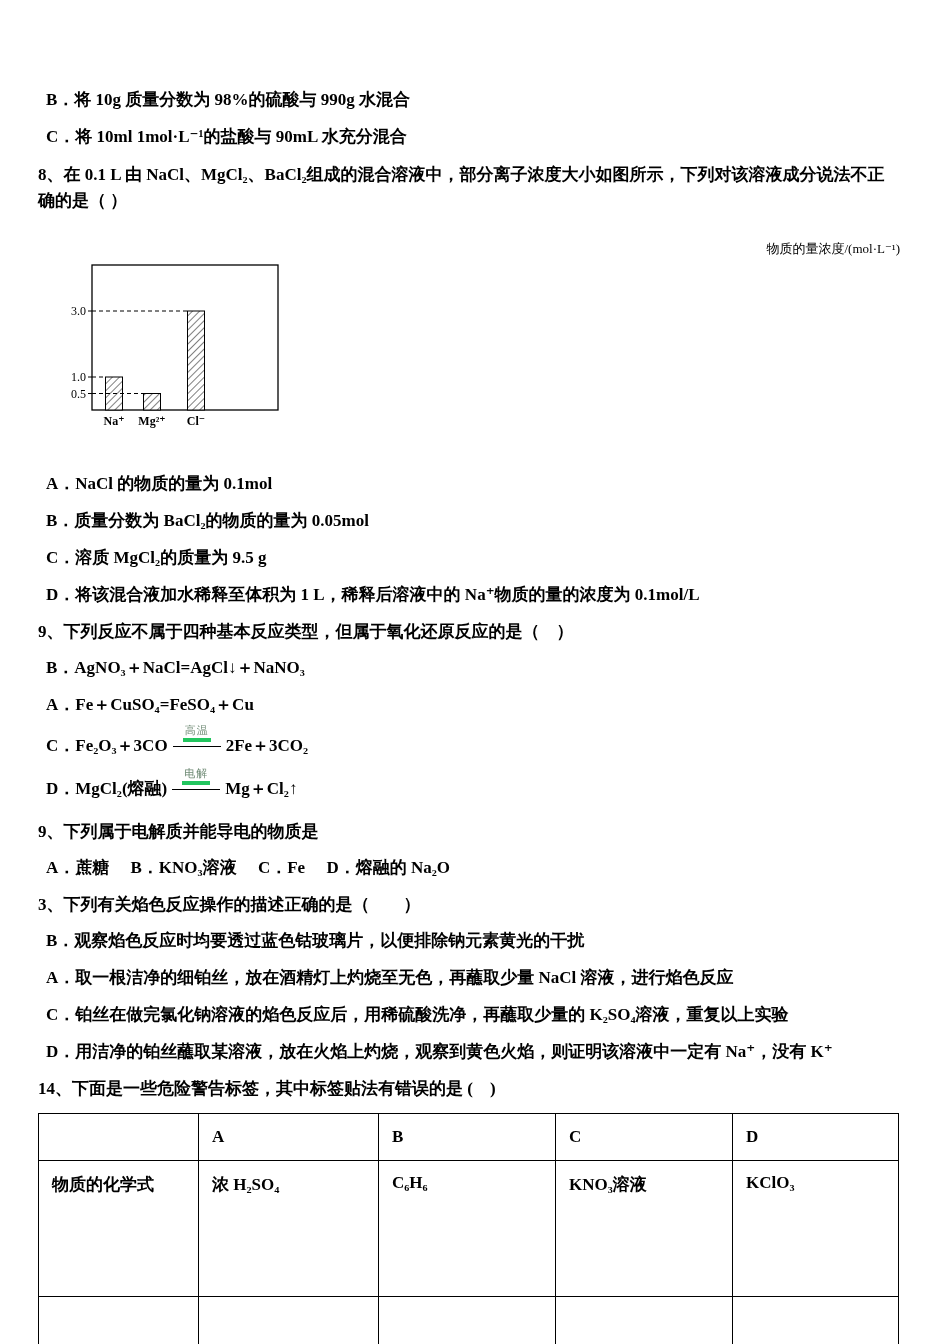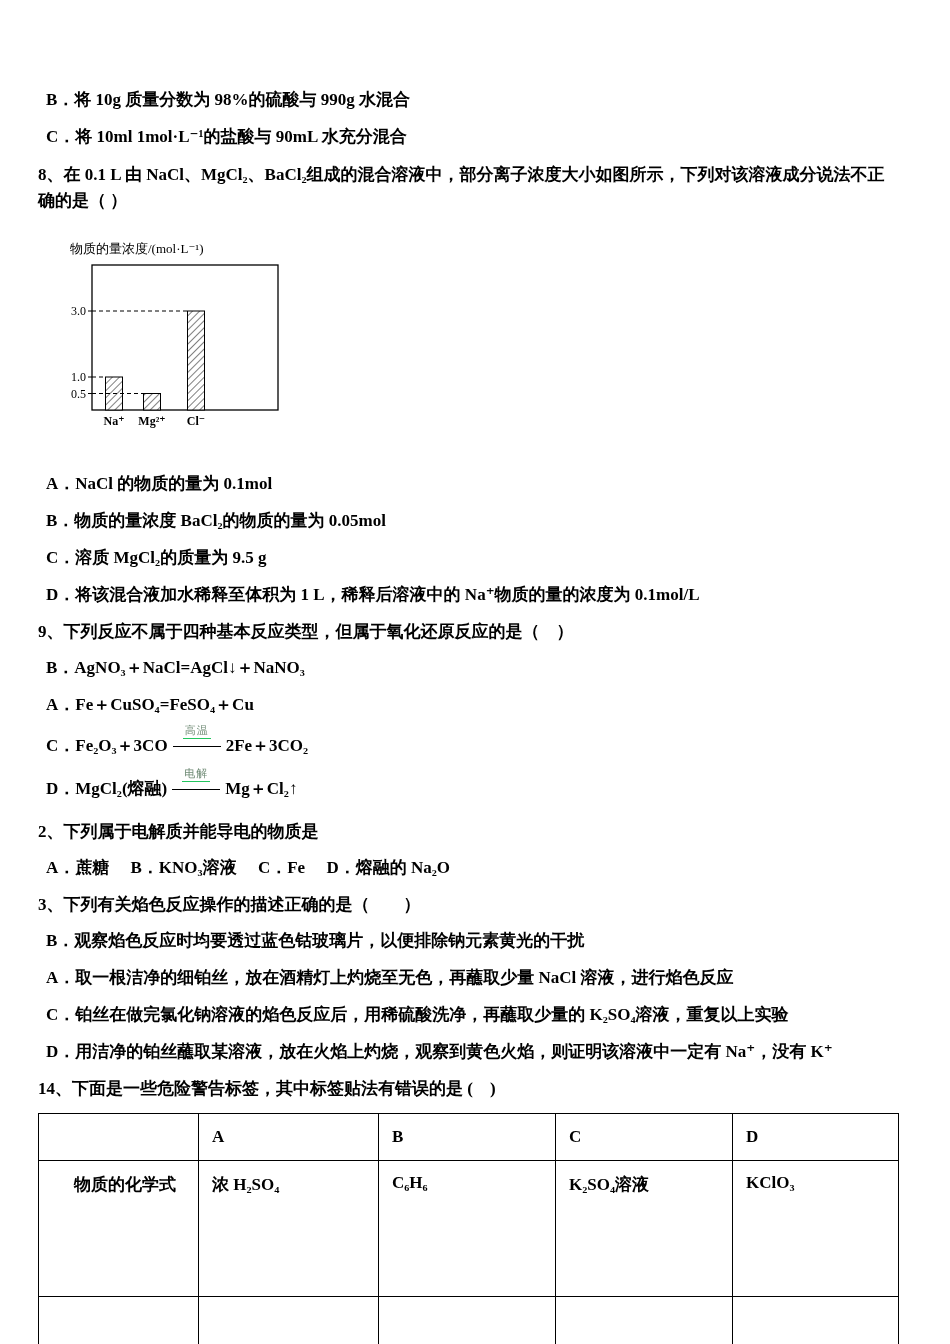--- a/index.html
+++ b/index.html
@@ -11,48 +11,48 @@
   }
   .page { padding: 88px 50px 0 38px; }
   .line {
     font-size: 17px; line-height: 23px; font-weight: bold;
     margin: 0 0 14px 0;
   }
   .stem { margin-bottom: 13px; }
   .wrapline { line-height: 26px; margin-bottom: 26px; }
   .opt { padding-left: 8px; }
   
-  .chart-block { margin: 18px 0 26px 14px; }
+  .chart-block { margin: 18px 0 26px 14px; text-align: right; }
   .chart-ylabel {
     font-size: 13px; font-weight: normal; margin: 0 0 2px 18px;
     font-family: "Liberation Serif", "DejaVu Serif", serif;
   }
   .chart-svg { display:block; }
   
   .eq-line { margin-top: 18px; margin-bottom: 20px; }
   .cond { display:inline-block; position:relative; width:54px; height:17px; margin:0 2px; vertical-align:baseline; }
   .cond::after { content:''; position:absolute; left:3px; right:3px; top:12px; border-top:1.6px solid #000; }
   .cond-text {
     position:absolute; left:50%; transform:translateX(-50%); top:-10px;
     font-size:11px; font-weight:normal; color:#6e8a74; white-space:nowrap;
-    letter-spacing:1px; border-bottom:1px solid #22c55e; padding:0 2px; line-height:1.25;
+    letter-spacing:1px; border-bottom:4px solid #22c55e; padding:0 2px; line-height:1.25;
   }
   
   .q12-table {
     border-collapse: collapse; table-layout: fixed;
     width: 860px; margin-top: 9px;
   }
   .q12-table td {
     border: 1.5px solid #000; font-size: 17px; font-weight: bold;
     padding: 0 0 0 13px; vertical-align: middle;
   }
   .q12-table tr.hdr td { height: 47px; }
   .q12-table tr.frm td { height: 136px; vertical-align: top; padding-top: 12px; }
   .q12-table tr.cut td { height: 120px; }
-  .c0 { width:160px;text-align:center; } .c1 { width:180px; } .c2 { width:177px; } .c3 { width:177px; } .c4 { width:166px; }
+  .c0 { width:160px; } .c1 { width:180px; } .c2 { width:177px; } .c3 { width:177px; } .c4 { width:166px; }
 </style>
 </head>
 <body>
 
 <div class="page">
 
   <div class="line opt">B．将 10g 质量分数为 98%的硫酸与 990g 水混合</div>
   <div class="line opt">C．将 10ml  1mol·L⁻¹的盐酸与 90mL 水充分混合</div>
 
   <div class="line stem wrapline">8、在 0.1 L 由 NaCl、MgCl₂、BaCl₂组成的混合溶液中，部分离子浓度大小如图所示，下列对该溶液成分说法不正确的是（ ）</div>
@@ -79,35 +79,35 @@
         <line x1="40" y1="133.5" x2="91.5" y2="133.5" stroke="#000" stroke-width="1" stroke-dasharray="4 3"></line>
         <rect x="91.5" y="133.5" width="17" height="16.5" fill="url(#hatch)" stroke="#000" stroke-width="1"></rect>
         <text x="100" y="165" text-anchor="middle" font-size="12" font-weight="bold" font-family="&quot;Liberation Serif&quot;,&quot;DejaVu Serif&quot;,serif">Mg²⁺</text>
         <line x1="40" y1="51" x2="135.5" y2="51" stroke="#000" stroke-width="1" stroke-dasharray="4 3"></line>
         <rect x="135.5" y="51" width="17" height="99" fill="url(#hatch)" stroke="#000" stroke-width="1"></rect>
         <text x="144" y="165" text-anchor="middle" font-size="12" font-weight="bold" font-family="&quot;Liberation Serif&quot;,&quot;DejaVu Serif&quot;,serif">Cl⁻</text>
       </svg>
   </div>
 
   <div class="line opt">A．NaCl 的物质的量为 0.1mol</div>
-  <div class="line opt">B．物质的量浓度 BaCl₂的物质的量为 0.05mol</div>
+  <div class="line opt">B．质量分数为 BaCl₂的物质的量为 0.05mol</div>
   <div class="line opt">C．溶质 MgCl₂的质量为 9.5 g</div>
   <div class="line opt">D．将该混合液加水稀释至体积为 1 L，稀释后溶液中的 Na⁺物质的量的浓度为 0.1mol/L</div>
 
   <div class="line stem">9、下列反应不属于四种基本反应类型，但属于氧化还原反应的是（　）</div>
   <div class="line opt">B．AgNO₃＋NaCl=AgCl↓＋NaNO₃</div>
   <div class="line opt">A．Fe＋CuSO₄=FeSO₄＋Cu</div>
   <div class="line opt eq-line">
     <span>C．Fe₂O₃＋3CO</span><span class="cond"><span class="cond-text">高温</span></span><span>2Fe＋3CO₂</span>
   </div>
   <div class="line opt eq-line">
     <span>D．MgCl₂(熔融)</span><span class="cond"><span class="cond-text">电解</span></span><span>Mg＋Cl₂↑</span>
   </div>
 
-  <div class="line stem">2、下列属于电解质并能导电的物质是</div>
+  <div class="line stem">9、下列属于电解质并能导电的物质是</div>
   <div class="line opt">A．蔗糖　 B．KNO₃溶液　 C．Fe　 D．熔融的 Na₂O</div>
 
   <div class="line stem">3、下列有关焰色反应操作的描述正确的是（　　）</div>
   <div class="line opt">B．观察焰色反应时均要透过蓝色钴玻璃片，以便排除钠元素黄光的干扰</div>
   <div class="line opt">A．取一根洁净的细铂丝，放在酒精灯上灼烧至无色，再蘸取少量 NaCl 溶液，进行焰色反应</div>
   <div class="line opt">C．铂丝在做完氯化钠溶液的焰色反应后，用稀硫酸洗净，再蘸取少量的 K₂SO₄溶液，重复以上实验</div>
   <div class="line opt">D．用洁净的铂丝蘸取某溶液，放在火焰上灼烧，观察到黄色火焰，则证明该溶液中一定有 Na⁺，没有 K⁺</div>
 
   <div class="line stem">14、下面是一些危险警告标签，其中标签贴法有错误的是 (　)</div>
 
@@ -117,21 +117,21 @@
       <td class="c0"></td>
       <td class="c1">A</td>
       <td class="c2">B</td>
       <td class="c3">C</td>
       <td class="c4">D</td>
     </tr>
     <tr class="frm">
       <td class="c0">物质的化学式</td>
       <td class="c1">浓 H₂SO₄</td>
       <td class="c2">C₆H₆</td>
-      <td class="c3">K₂SO₄溶液</td>
+      <td class="c3">KNO₃溶液</td>
       <td class="c4">KClO₃</td>
     </tr>
     <tr class="cut">
       <td class="c0"></td>
       <td class="c1"></td>
       <td class="c2"></td>
       <td class="c3"></td>
       <td class="c4"></td>
     </tr>
   </tbody>

